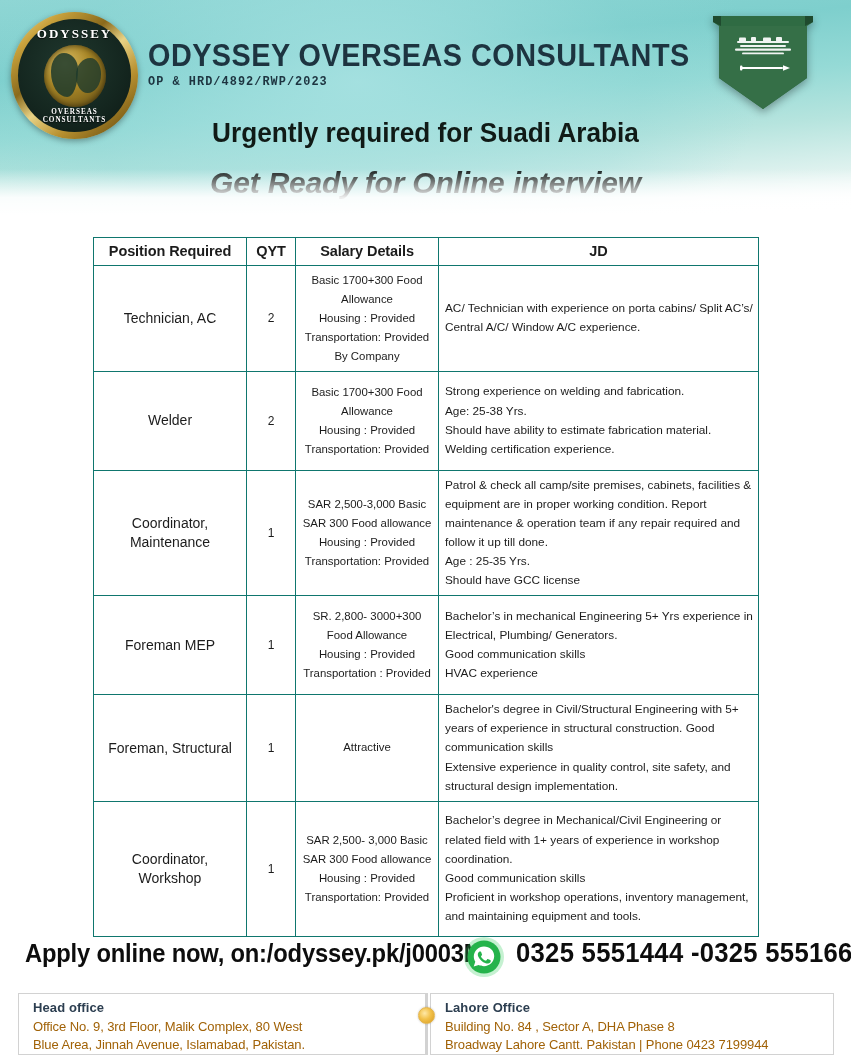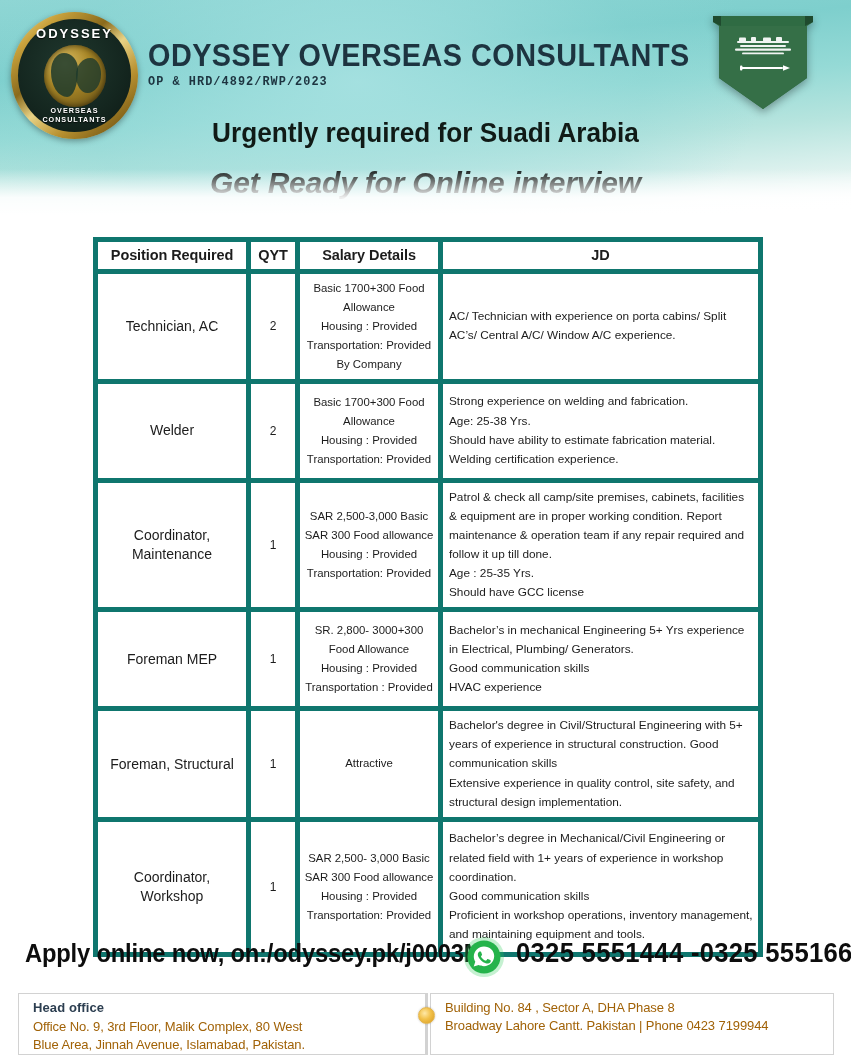--- a/index.html
+++ b/index.html
@@ -74,21 +74,21 @@
     width: 40%; height: 56%;
     background: #1d3a2c;
     border-radius: 58% 42% 54% 46% / 50% 46% 54% 50%;
     opacity: .8;
   }
   .logo-top-txt, .logo-bot-txt {
     position: absolute;
     left: 0; width: 100%;
     text-align: center;
     color: #fff;
-    font-family: Liberation Sans, sans-serif;
+    font-family: Liberation Serif, serif;
     font-weight: bold;
     letter-spacing: 1.3px;
     text-shadow: 0 1px 1px rgba(0,0,0,.8);
     pointer-events: none;
   }
   .logo-top-txt { top: 7px;  font-size: 13px; letter-spacing: 2px; }
   .logo-bot-txt { bottom: 8px; font-size: 7.2px; letter-spacing: 1px; }
 
   
   .company-block { position: absolute; left: 148px; top: 40px; }
@@ -152,21 +152,21 @@
     left: 93px; top: 237px;
     width: 665px;
   }
   table.jobs {
     width: 665px;
     border-collapse: collapse;
     table-layout: fixed;
     background: #fff;
   }
   table.jobs th, table.jobs td {
-    border: 5px solid #0f766e;
+    border: 1px solid #0f766e;
     color: #1c1c1c;
     vertical-align: middle;
   }
   table.jobs th {
     font-family: "Liberation Sans", sans-serif;
     font-size: 14.5px;
     font-weight: bold;
     text-align: center;
     padding: 5px 2px 6px;
     letter-spacing: -0.1px;
@@ -425,16 +425,17 @@
 <div class="office-divider-line"></div>
 <div class="office-divider-badge"></div>
 
 <div class="offices">
   <div class="office-box office-left">
     <div class="office-title">Head office</div>
     <div class="office-line">Office No. 9, 3rd Floor, Malik Complex, 80 West</div>
     <div class="office-line">Blue Area, Jinnah Avenue, Islamabad, Pakistan.</div>
   </div>
   <div class="office-box office-right">
+    <div class="office-title">Lahore Office</div>
     <div class="office-line">Building No. 84 , Sector A, DHA Phase 8</div>
     <div class="office-line">Broadway Lahore Cantt. Pakistan | Phone 0423 7199944</div>
   </div>
 </div>
 
 </body></html>

